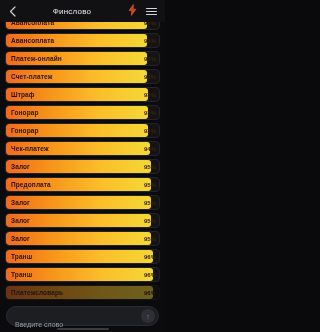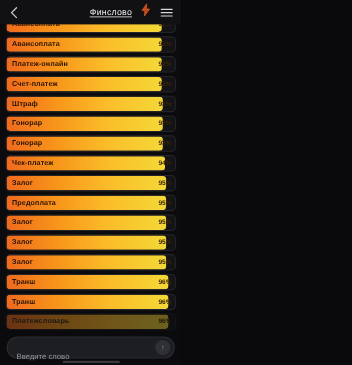--- a/index.html
+++ b/index.html
@@ -31,27 +31,26 @@
   }
   .back-btn {
     width:11px; height:14px;
     flex:0 0 11px;
     display:flex; align-items:center; justify-content:center;
     color:#cfcfd4;
   }
   .back-btn svg { display:block; }
   .header-title {
     flex:1 1 auto;
-    text-align:right;
+    text-align:center;
     font-size:8px;
     color:#e9e9ee;
     letter-spacing:.2px;
     white-space:nowrap;
     overflow:hidden;
-    text-decoration:underline;
   }
   .bolt-btn {
     width:13px; height:14px;
     flex:0 0 13px;
     display:flex; align-items:center; justify-content:center;
   }
   .menu-btn {
     width:13px; height:14px;
     flex:0 0 13px;
     display:flex; flex-direction:column;

